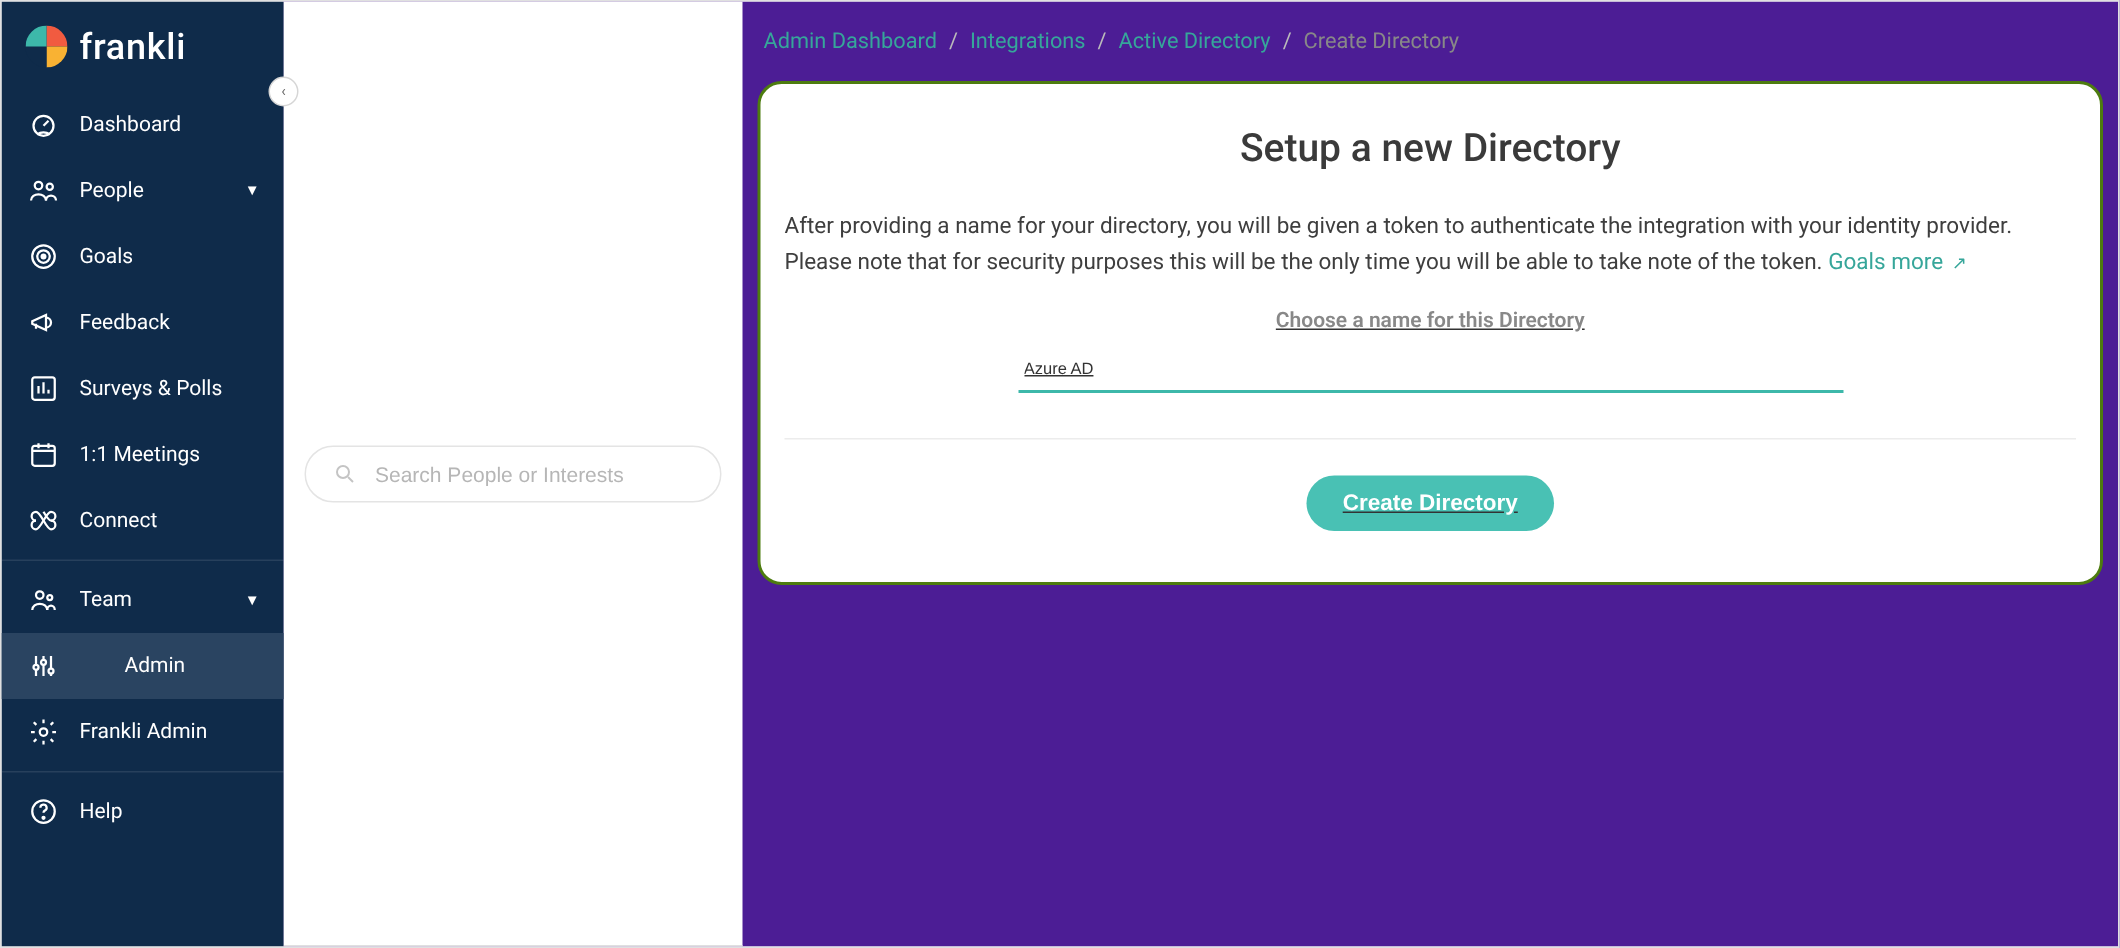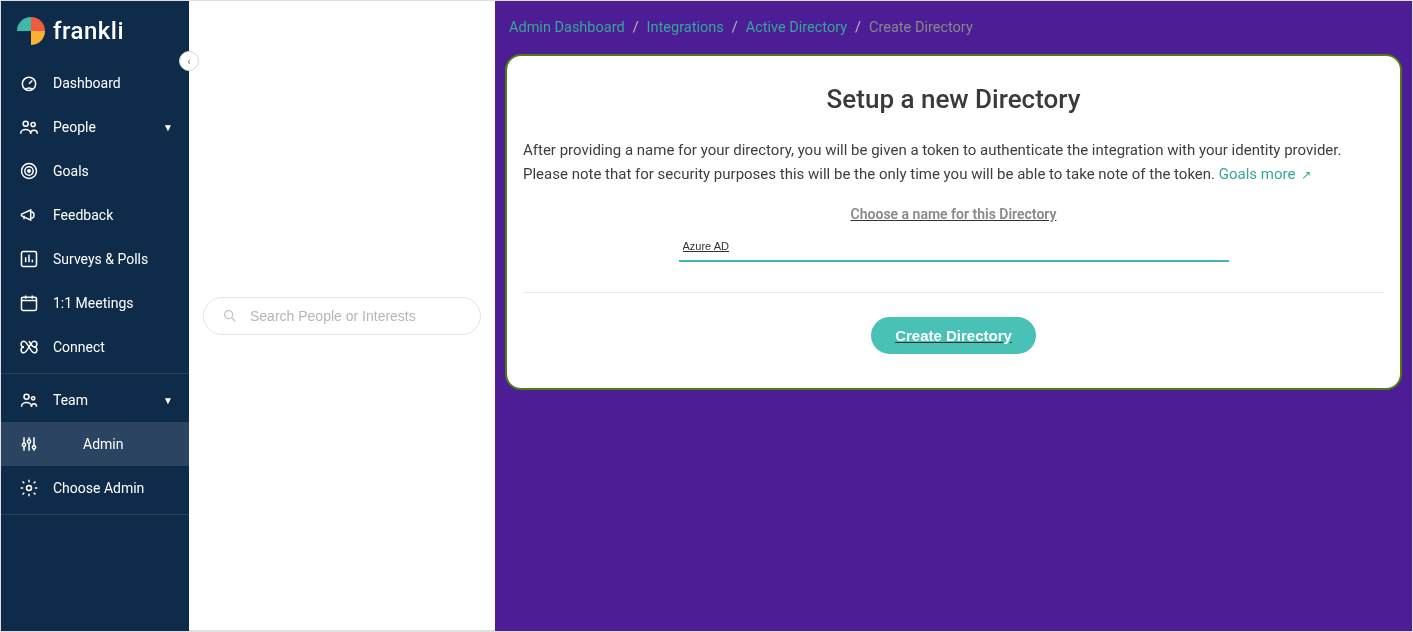--- a/index.html
+++ b/index.html
@@ -337,25 +337,35 @@
       <span>Admin</span>
     </div>
 
     <div class="nav-item">
       <span class="icon">
         <svg viewBox="0 0 24 24" width="20" height="20" fill="none" stroke="#fff" stroke-width="1.8">
           <circle cx="12" cy="12" r="3"></circle>
           <path d="M12 2v3M12 19v3M4.2 4.2l2.1 2.1M17.7 17.7l2.1 2.1M2 12h3M19 12h3M4.2 19.8l2.1-2.1M17.7 6.3l2.1-2.1"></path>
         </svg>
       </span>
-      <span>Choose Admin</span>
+      <span>Frankli Admin</span>
     </div>
 
     <div class="nav-divider"></div>
 
+    <div class="nav-item">
+      <span class="icon">
+        <svg viewBox="0 0 24 24" width="20" height="20" fill="none" stroke="#fff" stroke-width="1.8">
+          <circle cx="12" cy="12" r="9"></circle>
+            <path d="M9.5 9a2.5 2.5 0 1 1 3.5 2.3c-.8.4-1 1-1 1.7"></path>
+            <circle cx="12" cy="17" r="0.8" fill="#fff"></circle>
+        </svg>
+      </span>
+      <span>Help</span>
+    </div>
   </nav>
 
   <div class="collapse-handle">
     <span>‹</span>
   </div>
 
   <div class="main">
     <div class="topbar">
       <div class="search-pill">
         <span>

